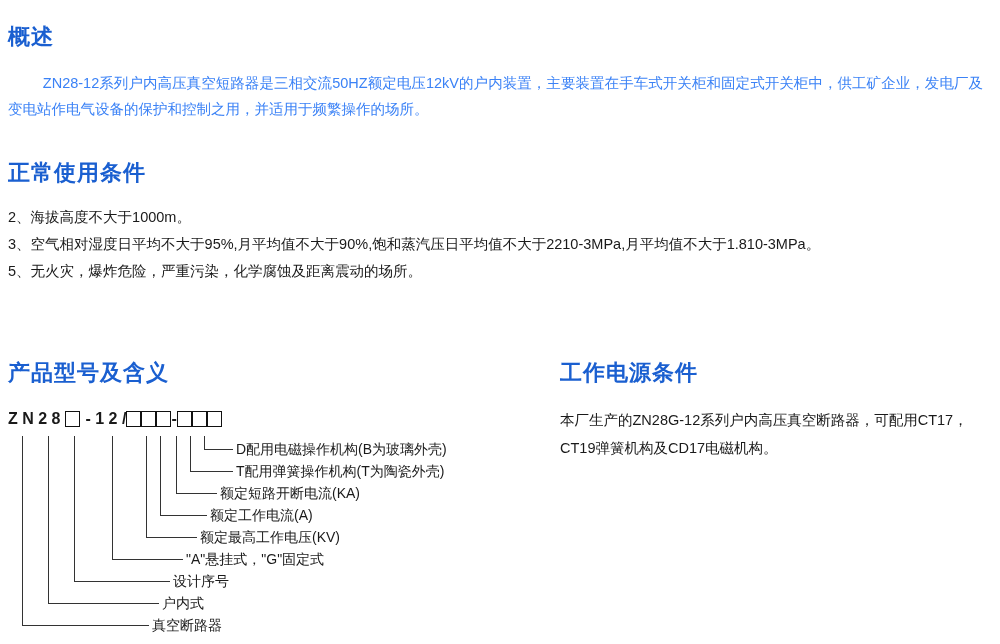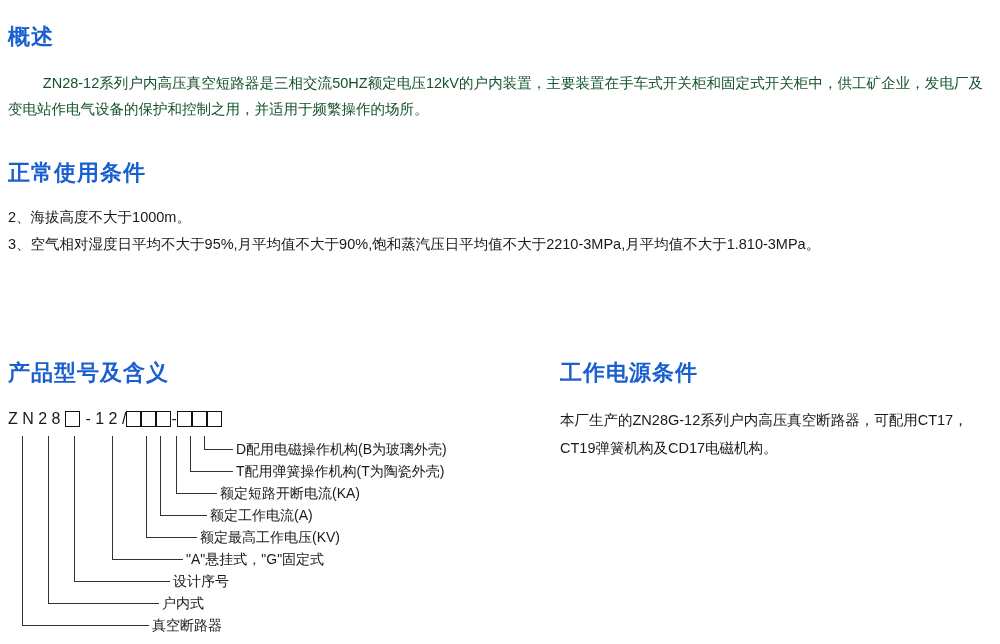--- a/index.html
+++ b/index.html
@@ -23,21 +23,21 @@
   }
   .h-blue {
     color: #1a5fd0;
     font-size: 22px;
     font-weight: bold;
     letter-spacing: 1px;
   }
   .body-text {
     font-size: 14.5px;
     line-height: 26px;
-    color: #14532d;
+    color: #3b82f6;
   }
   .sec-overview {
     position: absolute;
     left: 8px;
     top: 22px;
     width: 975px;
   }
   .sec-overview .h-blue { display: block; }
   .overview-para {
     margin-top: 18px;
@@ -73,20 +73,21 @@
   .code-row {
     position: relative;
     margin-top: 22px;
     height: 24px;
     font-size: 16px;
     letter-spacing: 0px;
     white-space: nowrap;
   }
   .code-row .ch {
     display: inline-block;
+    font-weight: bold;
   }
   .box {
     display: inline-block;
     width: 13px;
     height: 14px;
     border: 1px solid #111;
     vertical-align: middle;
     margin: 0 0px;
     position: relative;
     top: -1px;
@@ -133,20 +134,21 @@
   <section class="sec-overview">
     <span class="h-blue">概述</span>
     <div class="body-text overview-para">ZN28-12系列户内高压真空短路器是三相交流50HZ额定电压12kV的户内装置，主要装置在手车式开关柜和固定式开关柜中，供工矿企业，发电厂及变电站作电气设备的保护和控制之用，并适用于频繁操作的场所。</div>
   </section>
 
   <section class="sec-conditions">
     <span class="h-blue">正常使用条件</span>
     <ul class="cond-list">
       <li>2、海拔高度不大于1000m。</li>
       <li>3、空气相对湿度日平均不大于95%,月平均值不大于90%,饱和蒸汽压日平均值不大于2210-3MPa,月平均值不大于1.810-3MPa。</li>
+      <li>5、无火灾，爆炸危险，严重污染，化学腐蚀及距离震动的场所。</li>
     </ul>
   </section>
 
   <section class="sec-model">
     <span class="h-blue">产品型号及含义</span>
 
     <div class="code-row">
       <span class="ch">Z N 2 8</span><span class="sp"></span><span class="box"></span><span class="sp"></span><span class="ch">- 1 2 /</span><span class="box"></span><span class="box"></span><span class="box"></span><span class="ch">-</span><span class="box"></span><span class="box"></span><span class="box"></span>
     </div>
 

